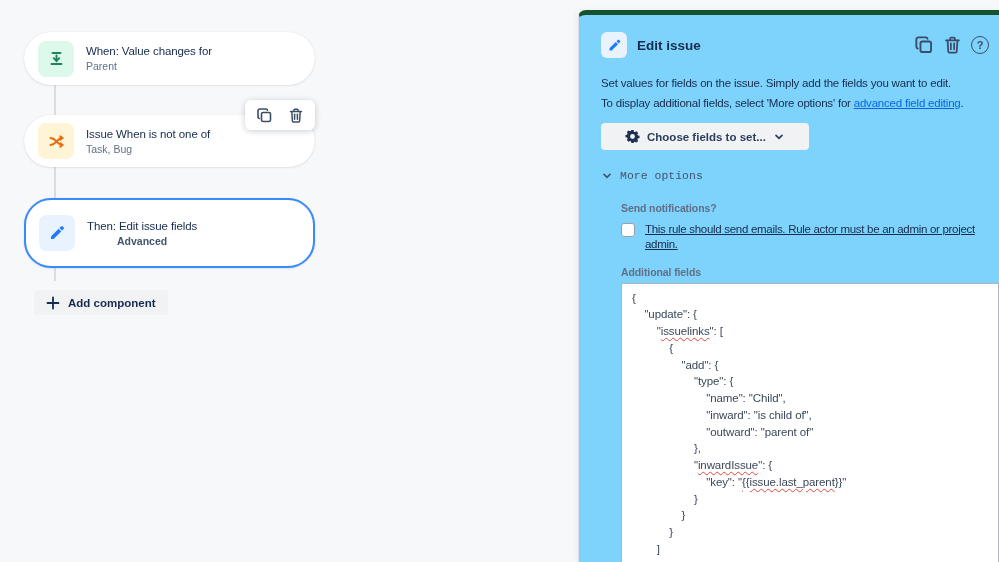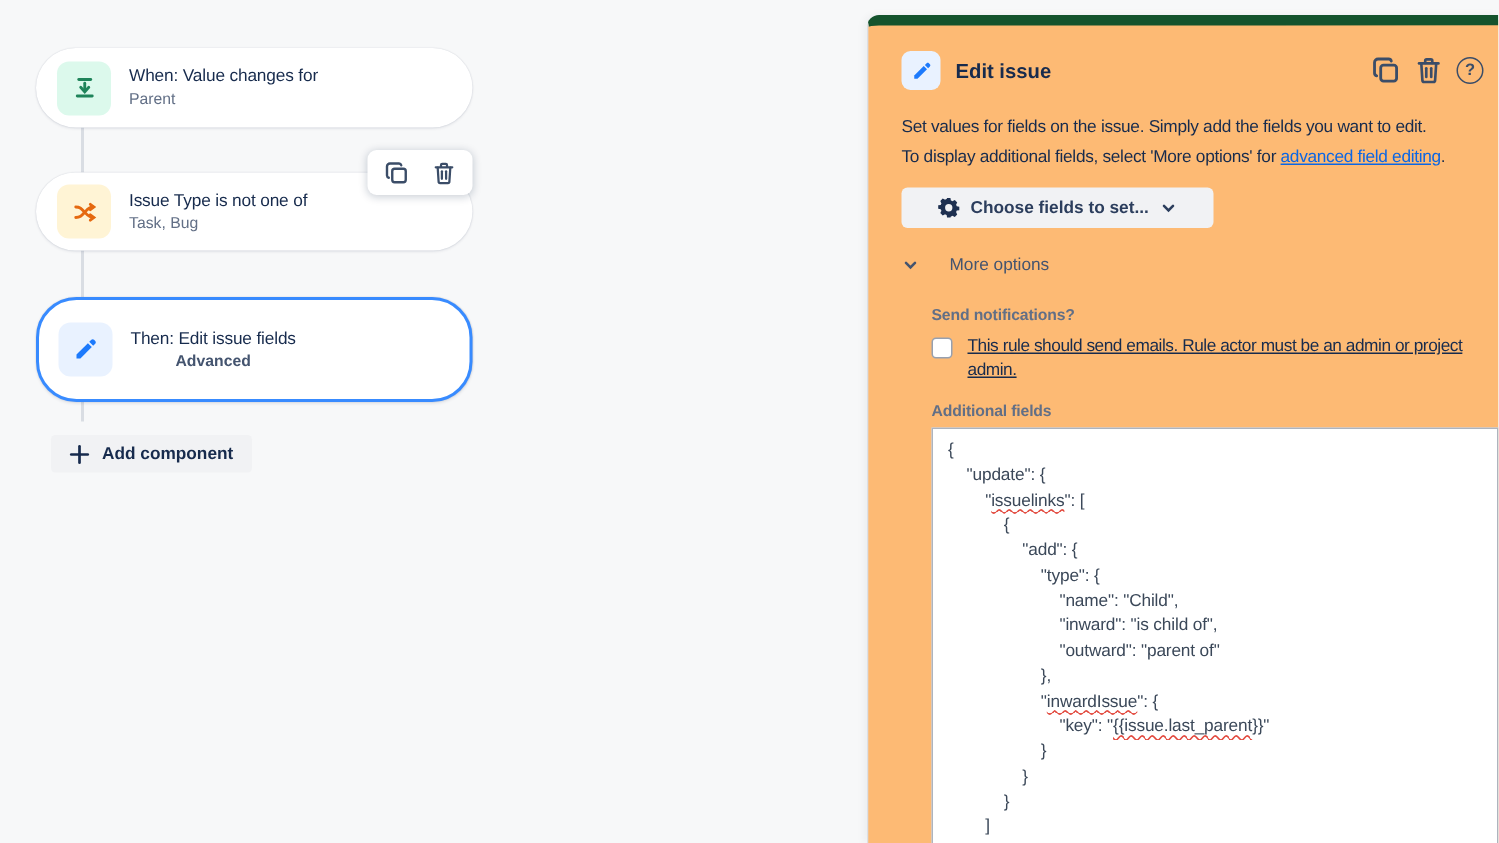--- a/index.html
+++ b/index.html
@@ -25,42 +25,42 @@
   .hover-toolbar { position:absolute; left:245px; top:100px; width:70px; height:30px; background:#fff;
                    border-radius:6px; box-shadow:0 1px 6px rgba(9,30,66,.22);
                    display:flex; align-items:center; justify-content:center; gap:15px; z-index:5; }
   .tb-btn { display:flex; align-items:center; cursor:pointer; background:none; border:none; padding:0; }
 
   .add-btn { position:absolute; left:34px; top:290px; height:25px; display:inline-flex; align-items:center;
              gap:8px; padding:0 12px; background:#f1f2f4; border:none; border-radius:3px; cursor:pointer;
              font-family:inherit; font-size:11.5px; font-weight:700; color:#172b4d; }
 
   
-  .panel { position:absolute; left:578px; top:10px; width:421px; height:552px; background:#fdba74;
-           border-top:7px solid #14532d; border-left:1px solid #dcdfe4; border-top-left-radius:8px;
+  .panel { position:absolute; left:578px; top:10px; width:421px; height:552px; background:#7dd3fc;
+           border-top:5px solid #14532d; border-left:1px solid #dcdfe4; border-top-left-radius:8px;
            box-shadow:-2px 0 6px rgba(9,30,66,.05); padding:17px 8px 0 22px; }
   .p-head { display:flex; align-items:center; }
   .p-head .card-icon { width:26px; height:26px; border-radius:6px; }
   .p-title { margin-left:10px; font-size:13.5px; font-weight:700; color:#172b4d; }
   .p-actions { margin-left:auto; display:flex; align-items:center; gap:9px; margin-right:2px; }
   .p-actions button { background:none; border:none; padding:0; cursor:pointer; display:flex; align-items:center; }
   .help-circle { width:18px; height:18px; border:1.8px solid #3b4d68; border-radius:50%;
                  display:flex; align-items:center; justify-content:center;
                  font-size:11px; font-weight:700; color:#3b4d68; }
 
   .para { margin-top:8px; font-size:11.5px; letter-spacing:-0.2px; color:#172b4d; white-space:nowrap; }
   .para.first { margin-top:19px; }
   .link { color:#0c66e4; text-decoration:underline; cursor:pointer; }
 
   .choose-btn { margin-top:14px; display:inline-flex; align-items:center; gap:7px; height:27px;
                 padding:0 24px; background:#f1f2f4; border:none; border-radius:4px; cursor:pointer;
                 font-family:inherit; font-size:11.5px; font-weight:700; color:#2c3e5d; }
 
-  .more-options { margin-top:19px; display:inline-flex; align-items:center; gap:20px; cursor:pointer;
-                  background:none; border:none; padding:0; font-family:Liberation Sans, sans-serif;
+  .more-options { margin-top:19px; display:inline-flex; align-items:center; gap:7px; cursor:pointer;
+                  background:none; border:none; padding:0; font-family:Liberation Mono, monospace;
                   font-size:11.5px; color:#44546f; }
 
   .mo-section { margin-left:20px; margin-top:16px; }
   .small-label { font-size:10.5px; font-weight:700; color:#626f86; letter-spacing:-0.1px; }
   .cb-row { margin-top:8px; display:flex; align-items:flex-start; gap:10px;text-decoration:underline; }
   .cb { width:14px; height:14px; border:1px solid #97a0af; border-radius:3px; background:#fff;
         flex:none; margin-top:1px; cursor:pointer; }
   .cb-label { width:352px; font-size:11.5px; letter-spacing:-0.3px; line-height:15.5px; color:#172b4d; }
   .af-label { margin-top:13px; }
   .code-box { margin-top:5px; width:378px; height:310px; border:1px solid #adb4bf; background:#fff;
@@ -98,21 +98,21 @@
   <div class="card" style="top:115px;height:52px;">
     <span class="card-icon icon-yellow">
       <svg width="19" height="19" viewBox="0 0 19 19" fill="none" stroke="#e56910" stroke-width="1.9" stroke-linecap="round">
         <path d="M3.5 6 C6.5 6 7.5 7.3 9.5 9.5 C11.5 11.7 12.5 13 15 13"></path>
         <path d="M3.5 13 C6.5 13 7.5 11.7 9.5 9.5 C11.5 7.3 12.5 6 15 6"></path>
         <path d="M13.2 4.2 L15.6 6 L13.2 7.8" fill="none"></path>
         <path d="M13.2 11.2 L15.6 13 L13.2 14.8" fill="none"></path>
       </svg>
     </span>
     <span>
-      <div class="card-title">Issue Type is not one of</div>
+      <div class="card-title">Issue When is not one of</div>
       <div class="card-sub">Task, Bug</div>
     </span>
   </div>
 
   <div class="hover-toolbar">
     <button class="tb-btn">
       <svg width="17" height="17" viewBox="0 0 17 17" fill="none" stroke="#3b4d68" stroke-width="1.6" stroke-linejoin="round">
         <rect x="5.5" y="5.5" width="9" height="9" rx="1.6"></rect>
         <path d="M11.5 3.2 A1.6 1.6 0 0 0 10 2 H4 A2 2 0 0 0 2 4 V10 A1.6 1.6 0 0 0 3.2 11.5" stroke-linecap="round"></path>
       </svg>

